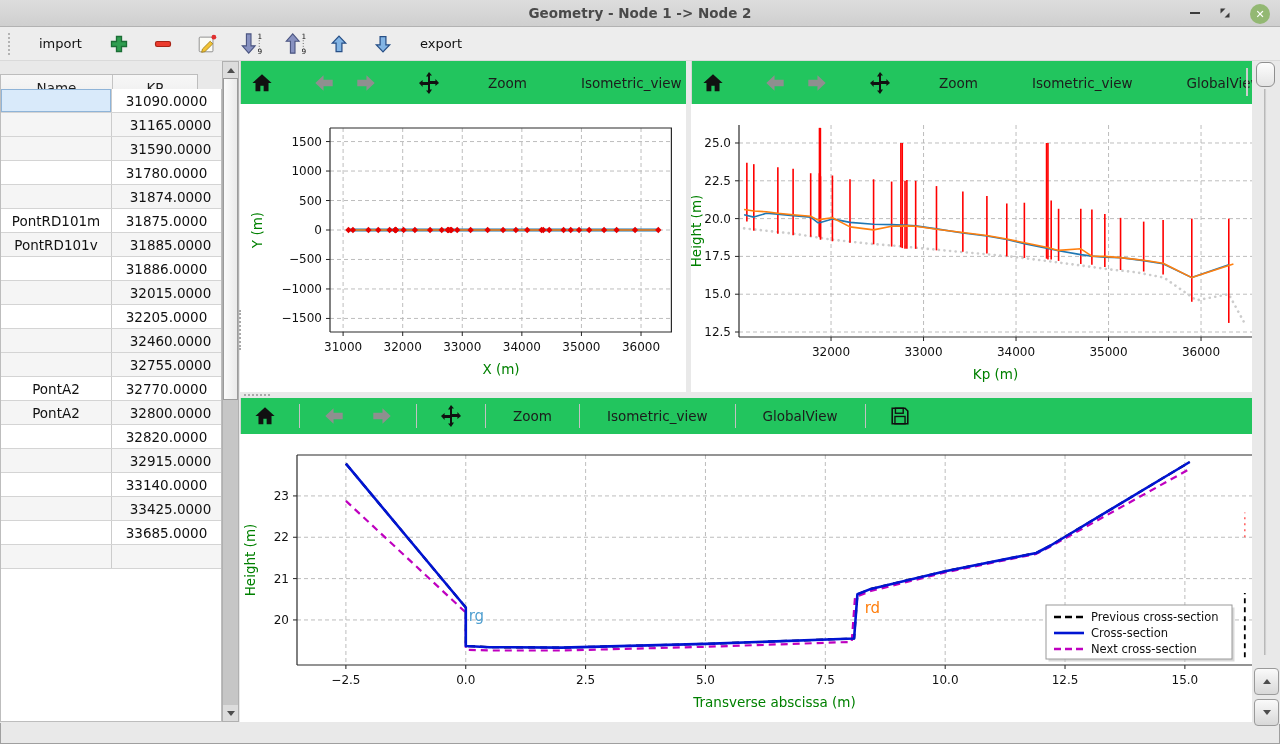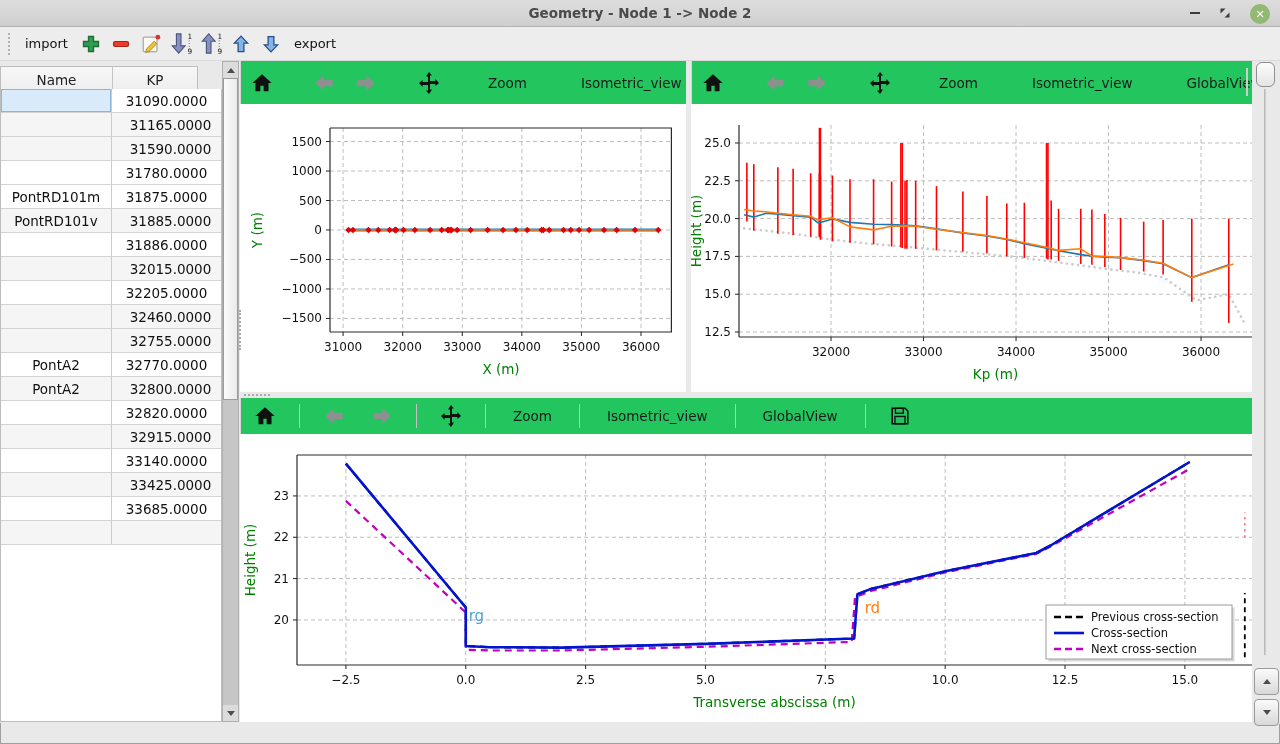--- a/index.html
+++ b/index.html
@@ -13,28 +13,28 @@
   .title-text{position:absolute;left:0;right:0;top:5px;text-align:center;
     font-weight:bold;font-size:13.5px;color:#4a4a4a;}
   .win-btn{position:absolute;top:3px;width:22px;height:20px;display:flex;
     align-items:center;justify-content:center;cursor:default;}
   .btn-min{right:74px;} .btn-max{right:44px;} 
   .btn-close{right:10px;width:20px;height:20px;top:4px;border-radius:50%;
     background:#93b873;color:#fff;font-size:11px;font-weight:bold;}
   .minbar{width:10px;height:2px;background:#3c3c3c;}
   
   .main-toolbar{position:absolute;left:0;top:27px;width:1280px;height:34px;
-    background:#ededed;border-bottom:1px solid #dadada;display:flex;align-items:center;gap:4px;padding-left:8px;}
+    background:#ededed;border-bottom:1px solid #dadada;display:flex;align-items:center;gap:18px;padding-left:8px;}
   .tb-grip{width:5px;height:22px;border-left:2px dotted #b3b3b3;margin-right:2px;}
   .tb-text{padding:3px 6px;color:#111;}
   .tb-ic{width:26px;height:24px;display:flex;align-items:center;justify-content:center;}
   .tb-ic svg{display:block;}
   
   .left-panel{position:absolute;left:0;top:61px;width:240px;height:662px;background:#e9e9e9;}
-  .tbl-header{position:absolute;left:0;top:5px;width:198px;height:28px;display:flex;
+  .tbl-header{position:absolute;left:0;top:13px;width:198px;height:28px;display:flex;
     background:linear-gradient(#f7f7f7,#ededed);border:1px solid #bdbdbd;}
   .th{display:flex;align-items:center;justify-content:center;font-size:13.5px;color:#222;}
   .th-name{width:112px;border-right:1px solid #c4c4c4;}
   .th-kp{flex:1;}
   .tbl-viewport{position:absolute;left:0;top:28px;width:222px;height:633px;overflow:hidden;
     background:#fff;border-left:1px solid #bdbdbd;border-right:1px solid #bdbdbd;border-bottom:1px solid #bdbdbd;}
   .trow{display:flex;height:24px;border-bottom:1px solid #d4d4d4;}
   .trow.even{background:#f5f5f5;gap:8px;}
   .trow.odd{background:#ffffff;}
   .tcell{display:flex;align-items:center;justify-content:center;font-size:13.5px;color:#111;}
@@ -155,20 +155,24 @@
           <div class="tcell c-name"></div>
           <div class="tcell c-kp">31165.0000</div>
         </div>
         <div class="trow even">
           <div class="tcell c-name"></div>
           <div class="tcell c-kp">31590.0000</div>
         </div>
         <div class="trow odd">
           <div class="tcell c-name"></div>
           <div class="tcell c-kp">31780.0000</div>
+        </div>
+        <div class="trow even">
+          <div class="tcell c-name"></div>
+          <div class="tcell c-kp">31874.0000</div>
         </div>
         <div class="trow odd">
           <div class="tcell c-name">PontRD101m</div>
           <div class="tcell c-kp">31875.0000</div>
         </div>
         <div class="trow even">
           <div class="tcell c-name">PontRD101v</div>
           <div class="tcell c-kp">31885.0000</div>
         </div>
         <div class="trow odd">

